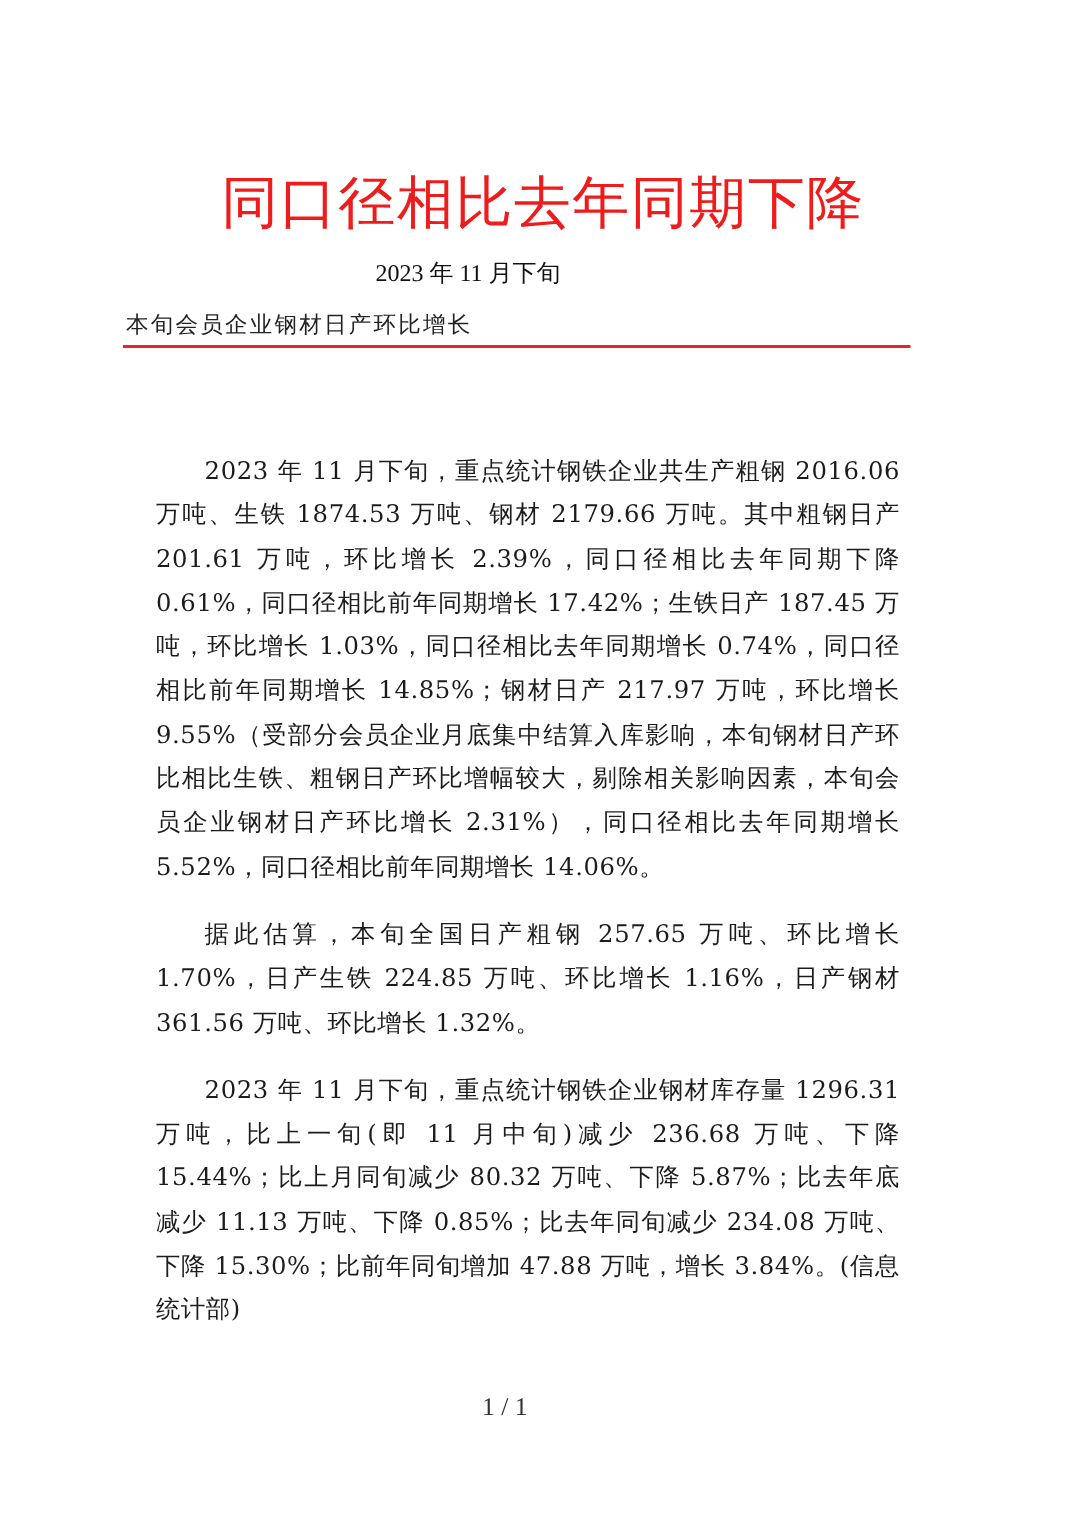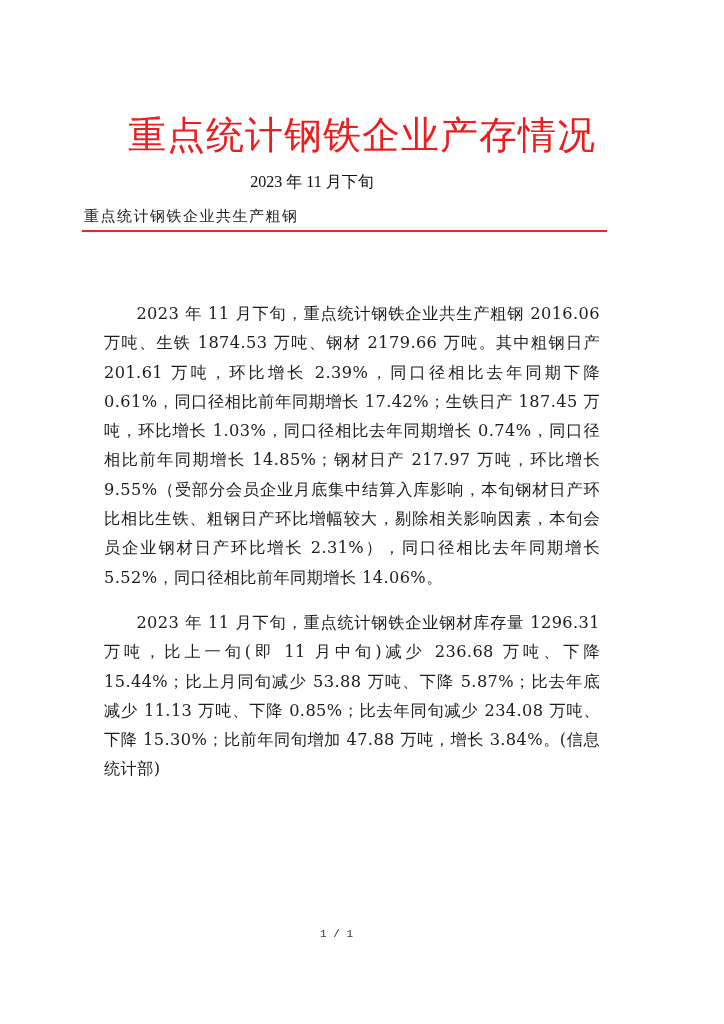--- a/index.html
+++ b/index.html
@@ -3,30 +3,31 @@
 <meta charset="utf-8">
 <style>
   html, body { margin: 0; padding: 0; background: #ffffff; }
   body { width: 724px; height: 1024px; position: relative; overflow: hidden; font-family: "DejaVu Serif", "Liberation Serif", serif; color: #1a1a1a; }
   .title { position: absolute; left: 0; top: 110px; width: 724px; text-align: center; font-family: "DejaVu Sans", "Liberation Sans", sans-serif; font-size: 38px; color: #ee1c1c; letter-spacing: 1px; line-height: 50px; }
   .date { position: absolute; left: 0; top: 172px; width: 624px; text-align: center; font-family: "Liberation Serif", "DejaVu Serif", serif; font-size: 16px; color: #111; }
   .dept { position: absolute; left: 84px; top: 207px; font-size: 15px; color: #222; letter-spacing: 1.5px; font-family: "DejaVu Serif", "Liberation Serif", serif; }
   .rule { position: absolute; left: 82px; top: 230px; width: 525px; height: 2px; background: #e8262a; }
   .body { position: absolute; left: 88px; top: 283px; width: 528px; }
   .para { margin: 16px; font-size: 16.2px; line-height: 29.3px; text-indent: 2em; text-align: justify; letter-spacing: 0.4px; color: #1c1c1c; font-family: "DejaVu Serif", "Liberation Serif", serif; }
-  .footer { position: absolute; left: 0; top: 928px; width: 673px; text-align: center; font-family: Liberation Mono, monospace; font-size: 11px; color: #333; }
+  .footer { position: absolute; left: 0; top: 928px; width: 673px; text-align: center; font-family: Liberation Serif, serif; font-size: 17px; color: #333; }
 </style>
 </head>
 <body>
 
 <div>
-  <div class="title">重点统计钢铁企业产存情况</div>
+  <div class="title">同口径相比去年同期下降</div>
   <div class="date">2023 年 11 月下旬</div>
-  <div class="dept">重点统计钢铁企业共生产粗钢</div>
+  <div class="dept">本旬会员企业钢材日产环比增长</div>
   <div class="rule"></div>
 
   <div class="body">
     <p class="para">2023 年 11 月下旬，重点统计钢铁企业共生产粗钢 2016.06 万吨、生铁 1874.53 万吨、钢材 2179.66 万吨。其中粗钢日产 201.61 万吨，环比增长 2.39%，同口径相比去年同期下降 0.61%，同口径相比前年同期增长 17.42%；生铁日产 187.45 万吨，环比增长 1.03%，同口径相比去年同期增长 0.74%，同口径相比前年同期增长 14.85%；钢材日产 217.97 万吨，环比增长 9.55%（受部分会员企业月底集中结算入库影响，本旬钢材日产环比相比生铁、粗钢日产环比增幅较大，剔除相关影响因素，本旬会员企业钢材日产环比增长 2.31%），同口径相比去年同期增长 5.52%，同口径相比前年同期增长 14.06%。</p>
-    <p class="para">2023 年 11 月下旬，重点统计钢铁企业钢材库存量 1296.31 万吨，比上一旬(即 11 月中旬)减少 236.68 万吨、下降 15.44%；比上月同旬减少 53.88 万吨、下降 5.87%；比去年底减少 11.13 万吨、下降 0.85%；比去年同旬减少 234.08 万吨、下降 15.30%；比前年同旬增加 47.88 万吨，增长 3.84%。(信息统计部)</p>
+    <p class="para">据此估算，本旬全国日产粗钢 257.65 万吨、环比增长 1.70%，日产生铁 224.85 万吨、环比增长 1.16%，日产钢材 361.56 万吨、环比增长 1.32%。</p>
+    <p class="para">2023 年 11 月下旬，重点统计钢铁企业钢材库存量 1296.31 万吨，比上一旬(即 11 月中旬)减少 236.68 万吨、下降 15.44%；比上月同旬减少 80.32 万吨、下降 5.87%；比去年底减少 11.13 万吨、下降 0.85%；比去年同旬减少 234.08 万吨、下降 15.30%；比前年同旬增加 47.88 万吨，增长 3.84%。(信息统计部)</p>
   </div>
 
   <div class="footer">1 / 1</div>
 </div>
 
 </body></html>

